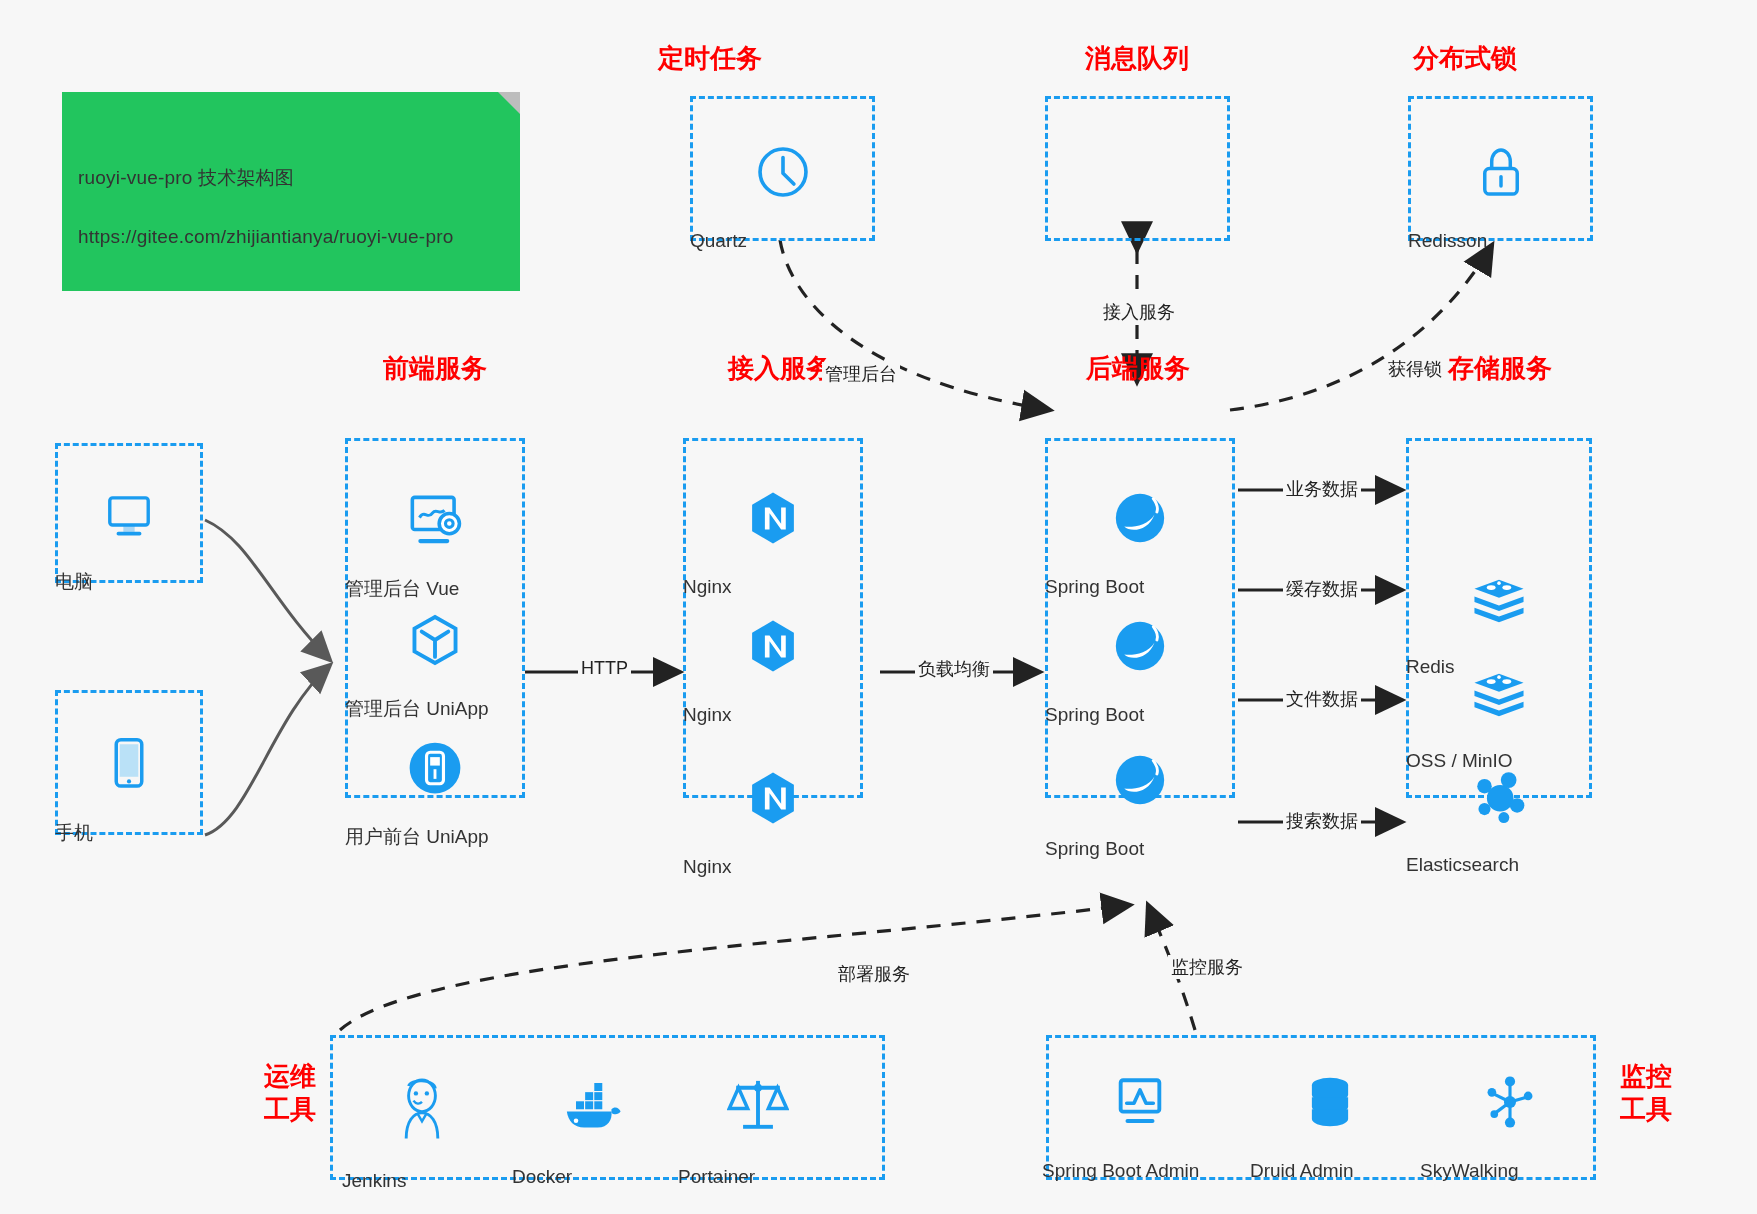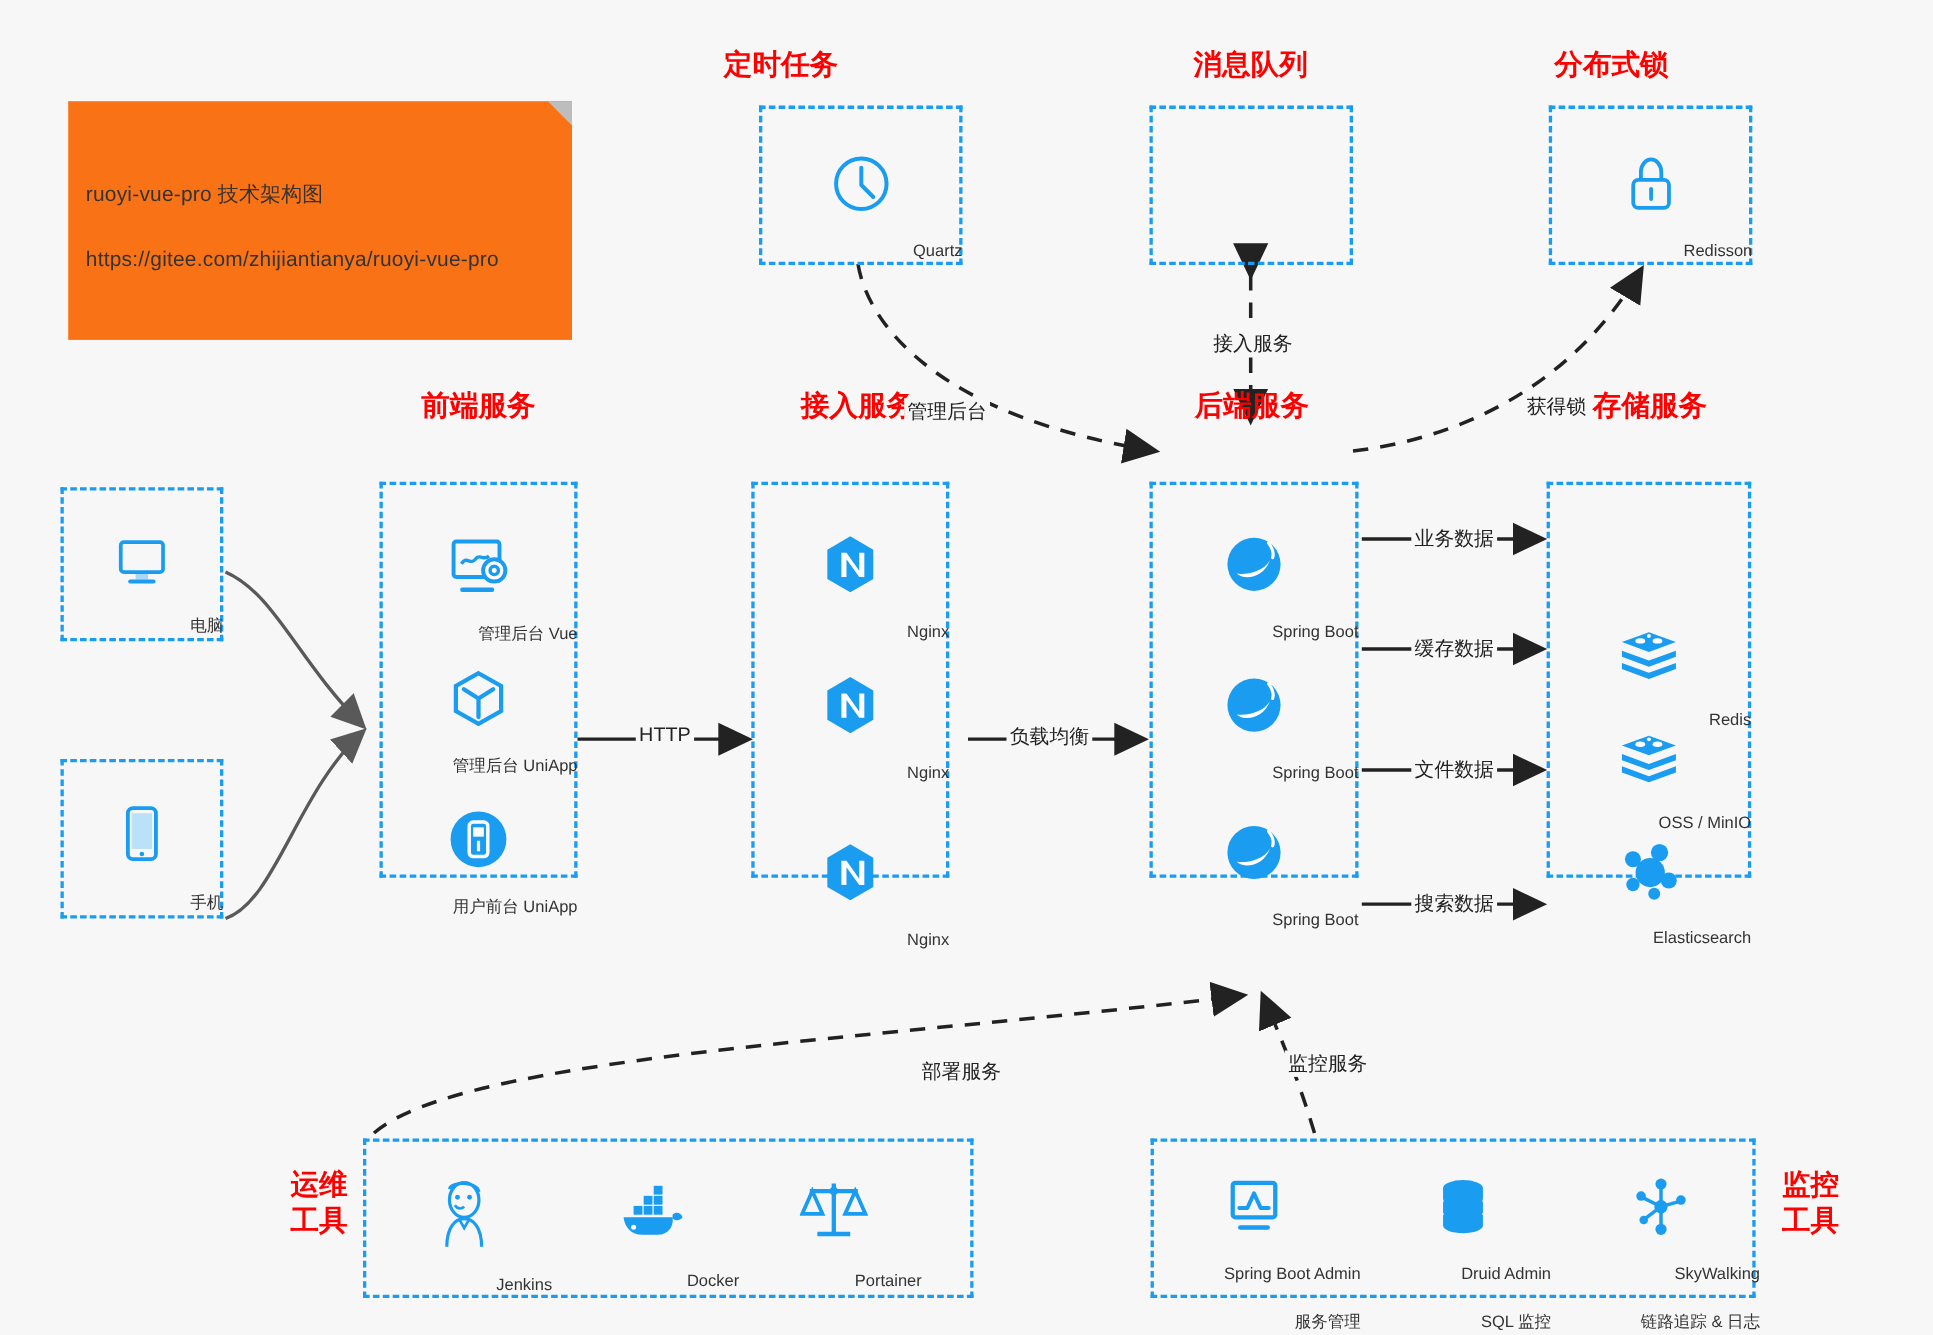--- a/index.html
+++ b/index.html
@@ -11,25 +11,25 @@
   #canvas {
     position: relative;
     width: 1757px;
     height: 1214px;
     background: #f7f7f7;
     overflow: hidden;
   }
   
   .note {
     position: absolute;
-    background: #f97316;
+    background: #22c55e;
     color: #333333;
     font-size: 19px;
     line-height: 1.55;
-    padding: 12px 16px 28px 16px;
+    padding: 12px 16px 10px 16px;
     white-space: pre-line;
     letter-spacing: .2px;
   }
   .note .fold {
     position: absolute;
     top: 0; right: 0;
     width: 0; height: 0;
     border-left: 22px solid transparent;
     border-top: 22px solid #bdbdbd;
   }
@@ -42,23 +42,23 @@
     white-space: pre-line;
     line-height: 1.25;
   }
   .dbox {
     position: absolute;
     border: 3px dashed #1a9cf0;
     background: transparent;
   }
   .cell {
     position: absolute;
-    text-align: right;
+    text-align: left;
     color: #333333;
-    font-size: 15px;
+    font-size: 19px;
     line-height: 1.3;
     white-space: pre-line;
   }
   .cell .lbl { display: block; margin-top: 4px; }
   .ico { display: block; margin: 0 auto; }
   .edge-label {
     position: absolute;
     background: #f7f7f7;
     color: #222222;
     font-size: 18px;

